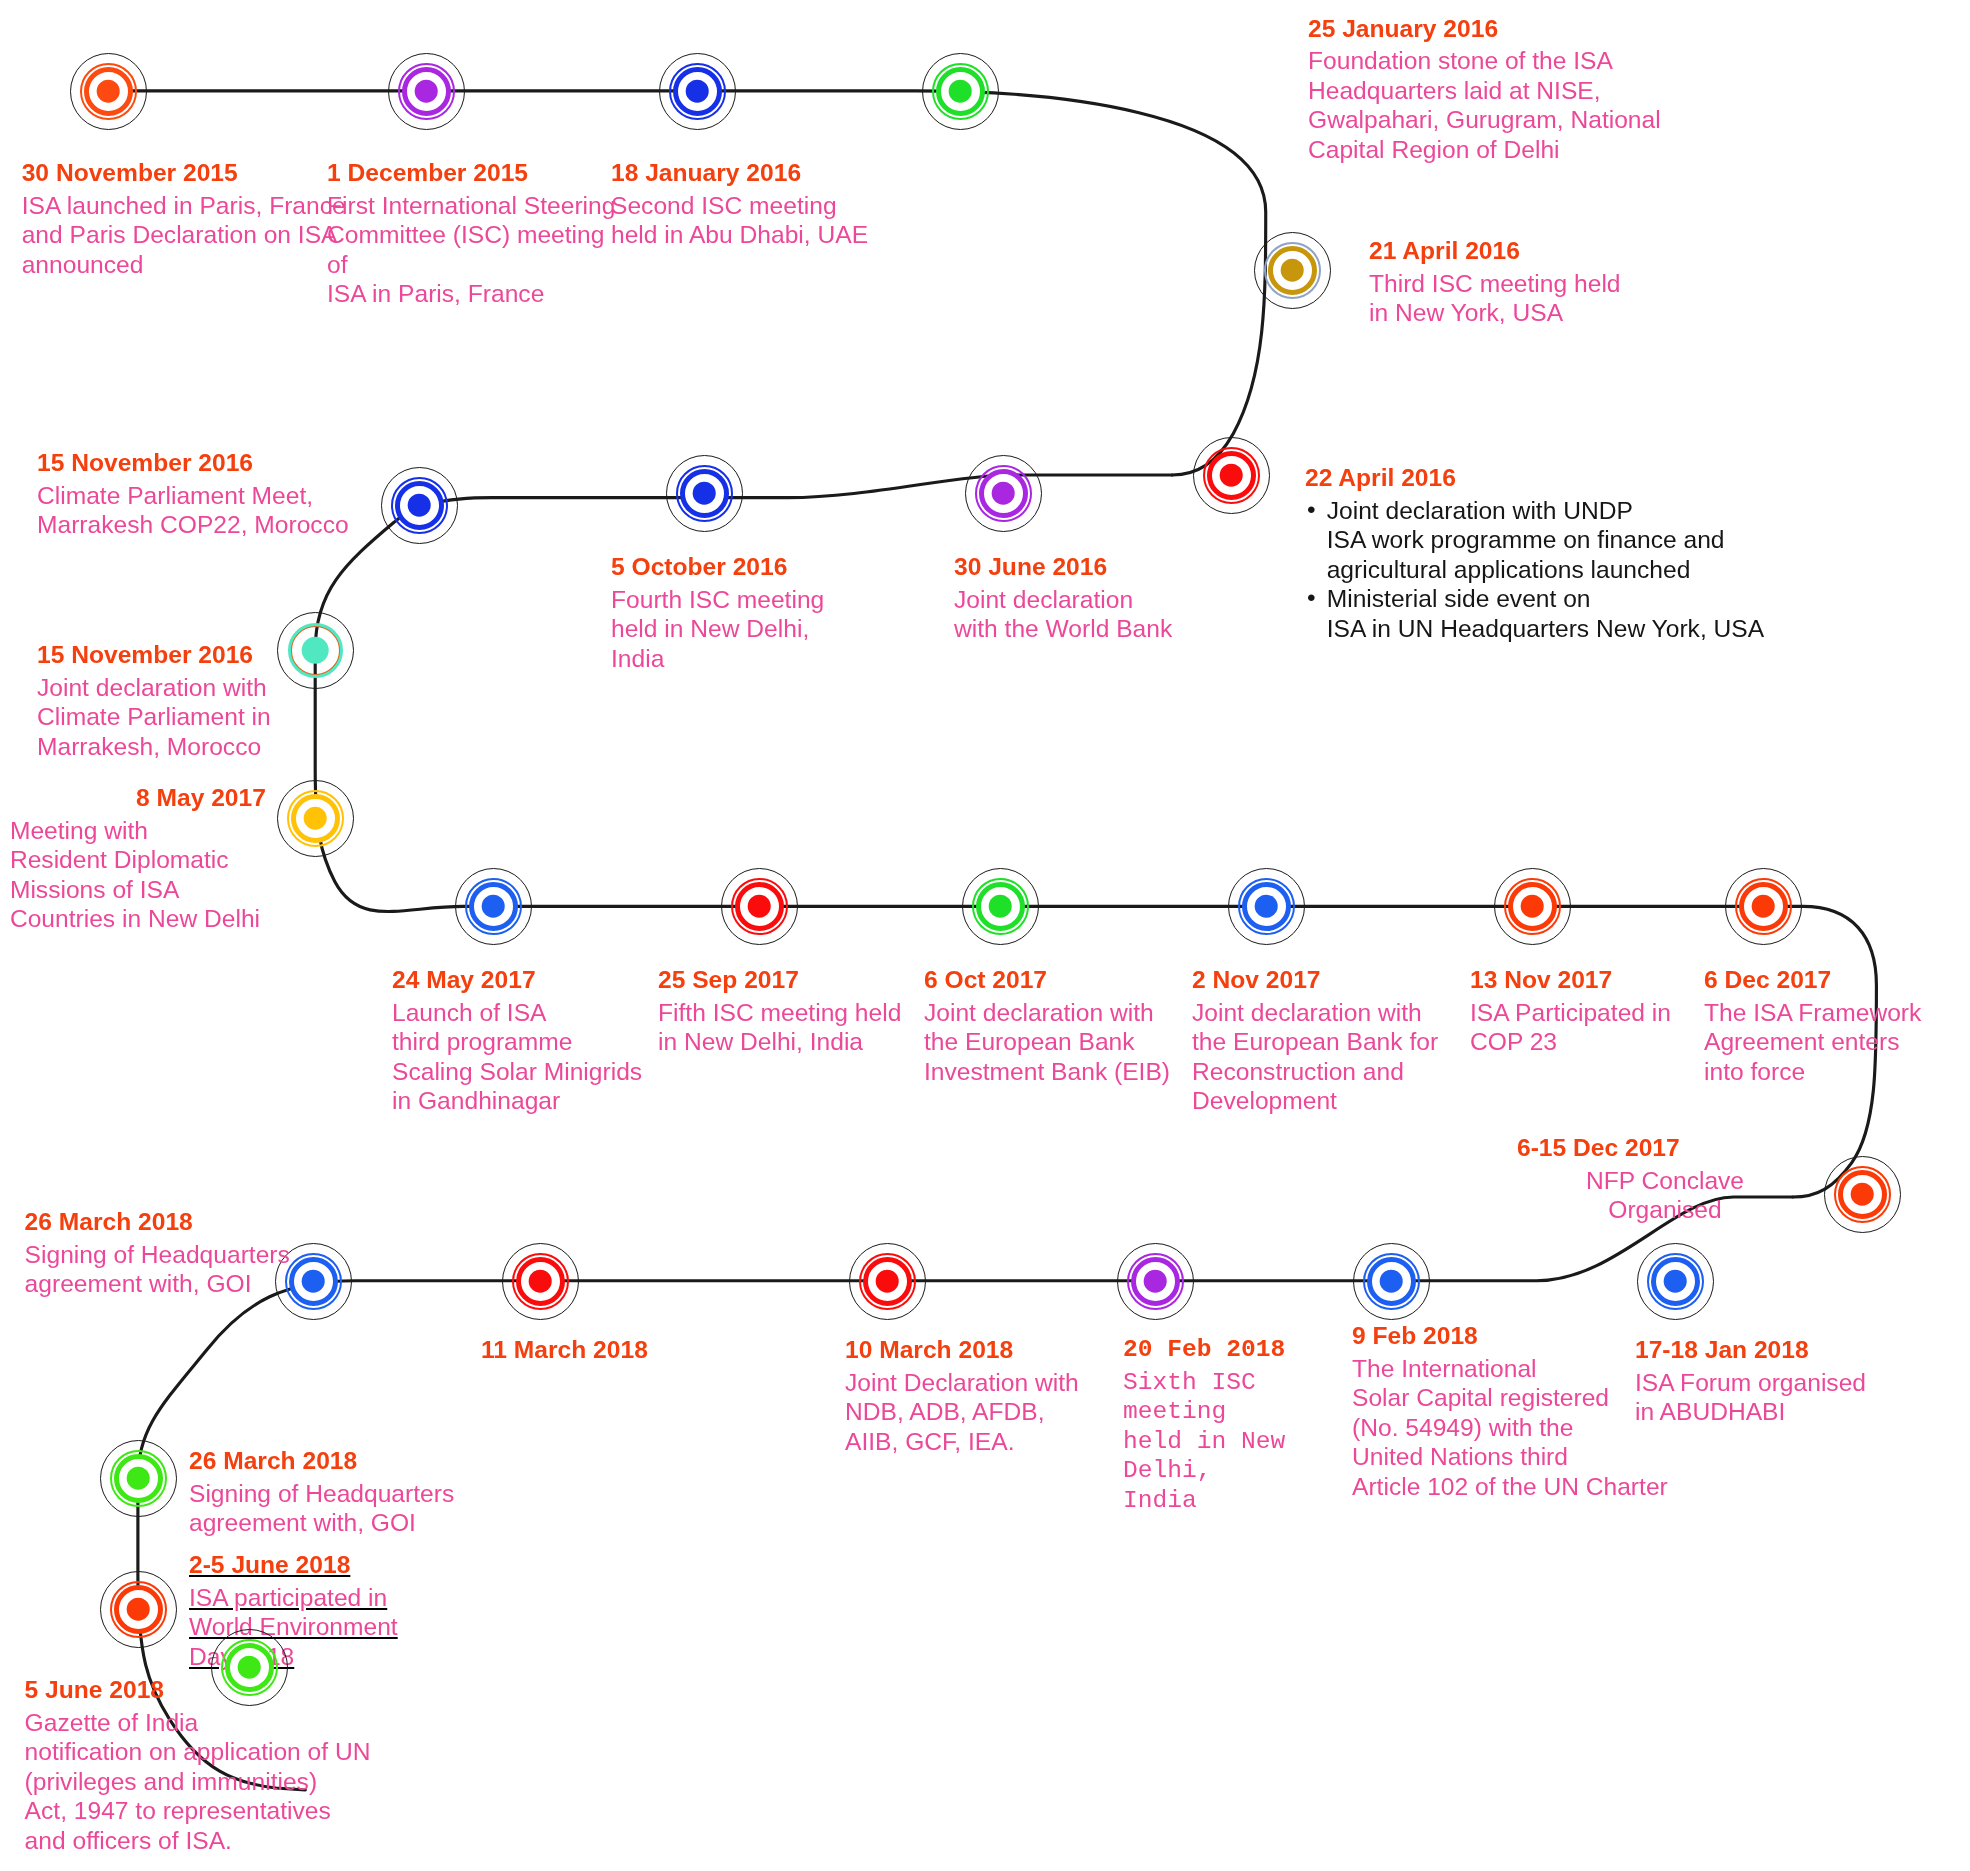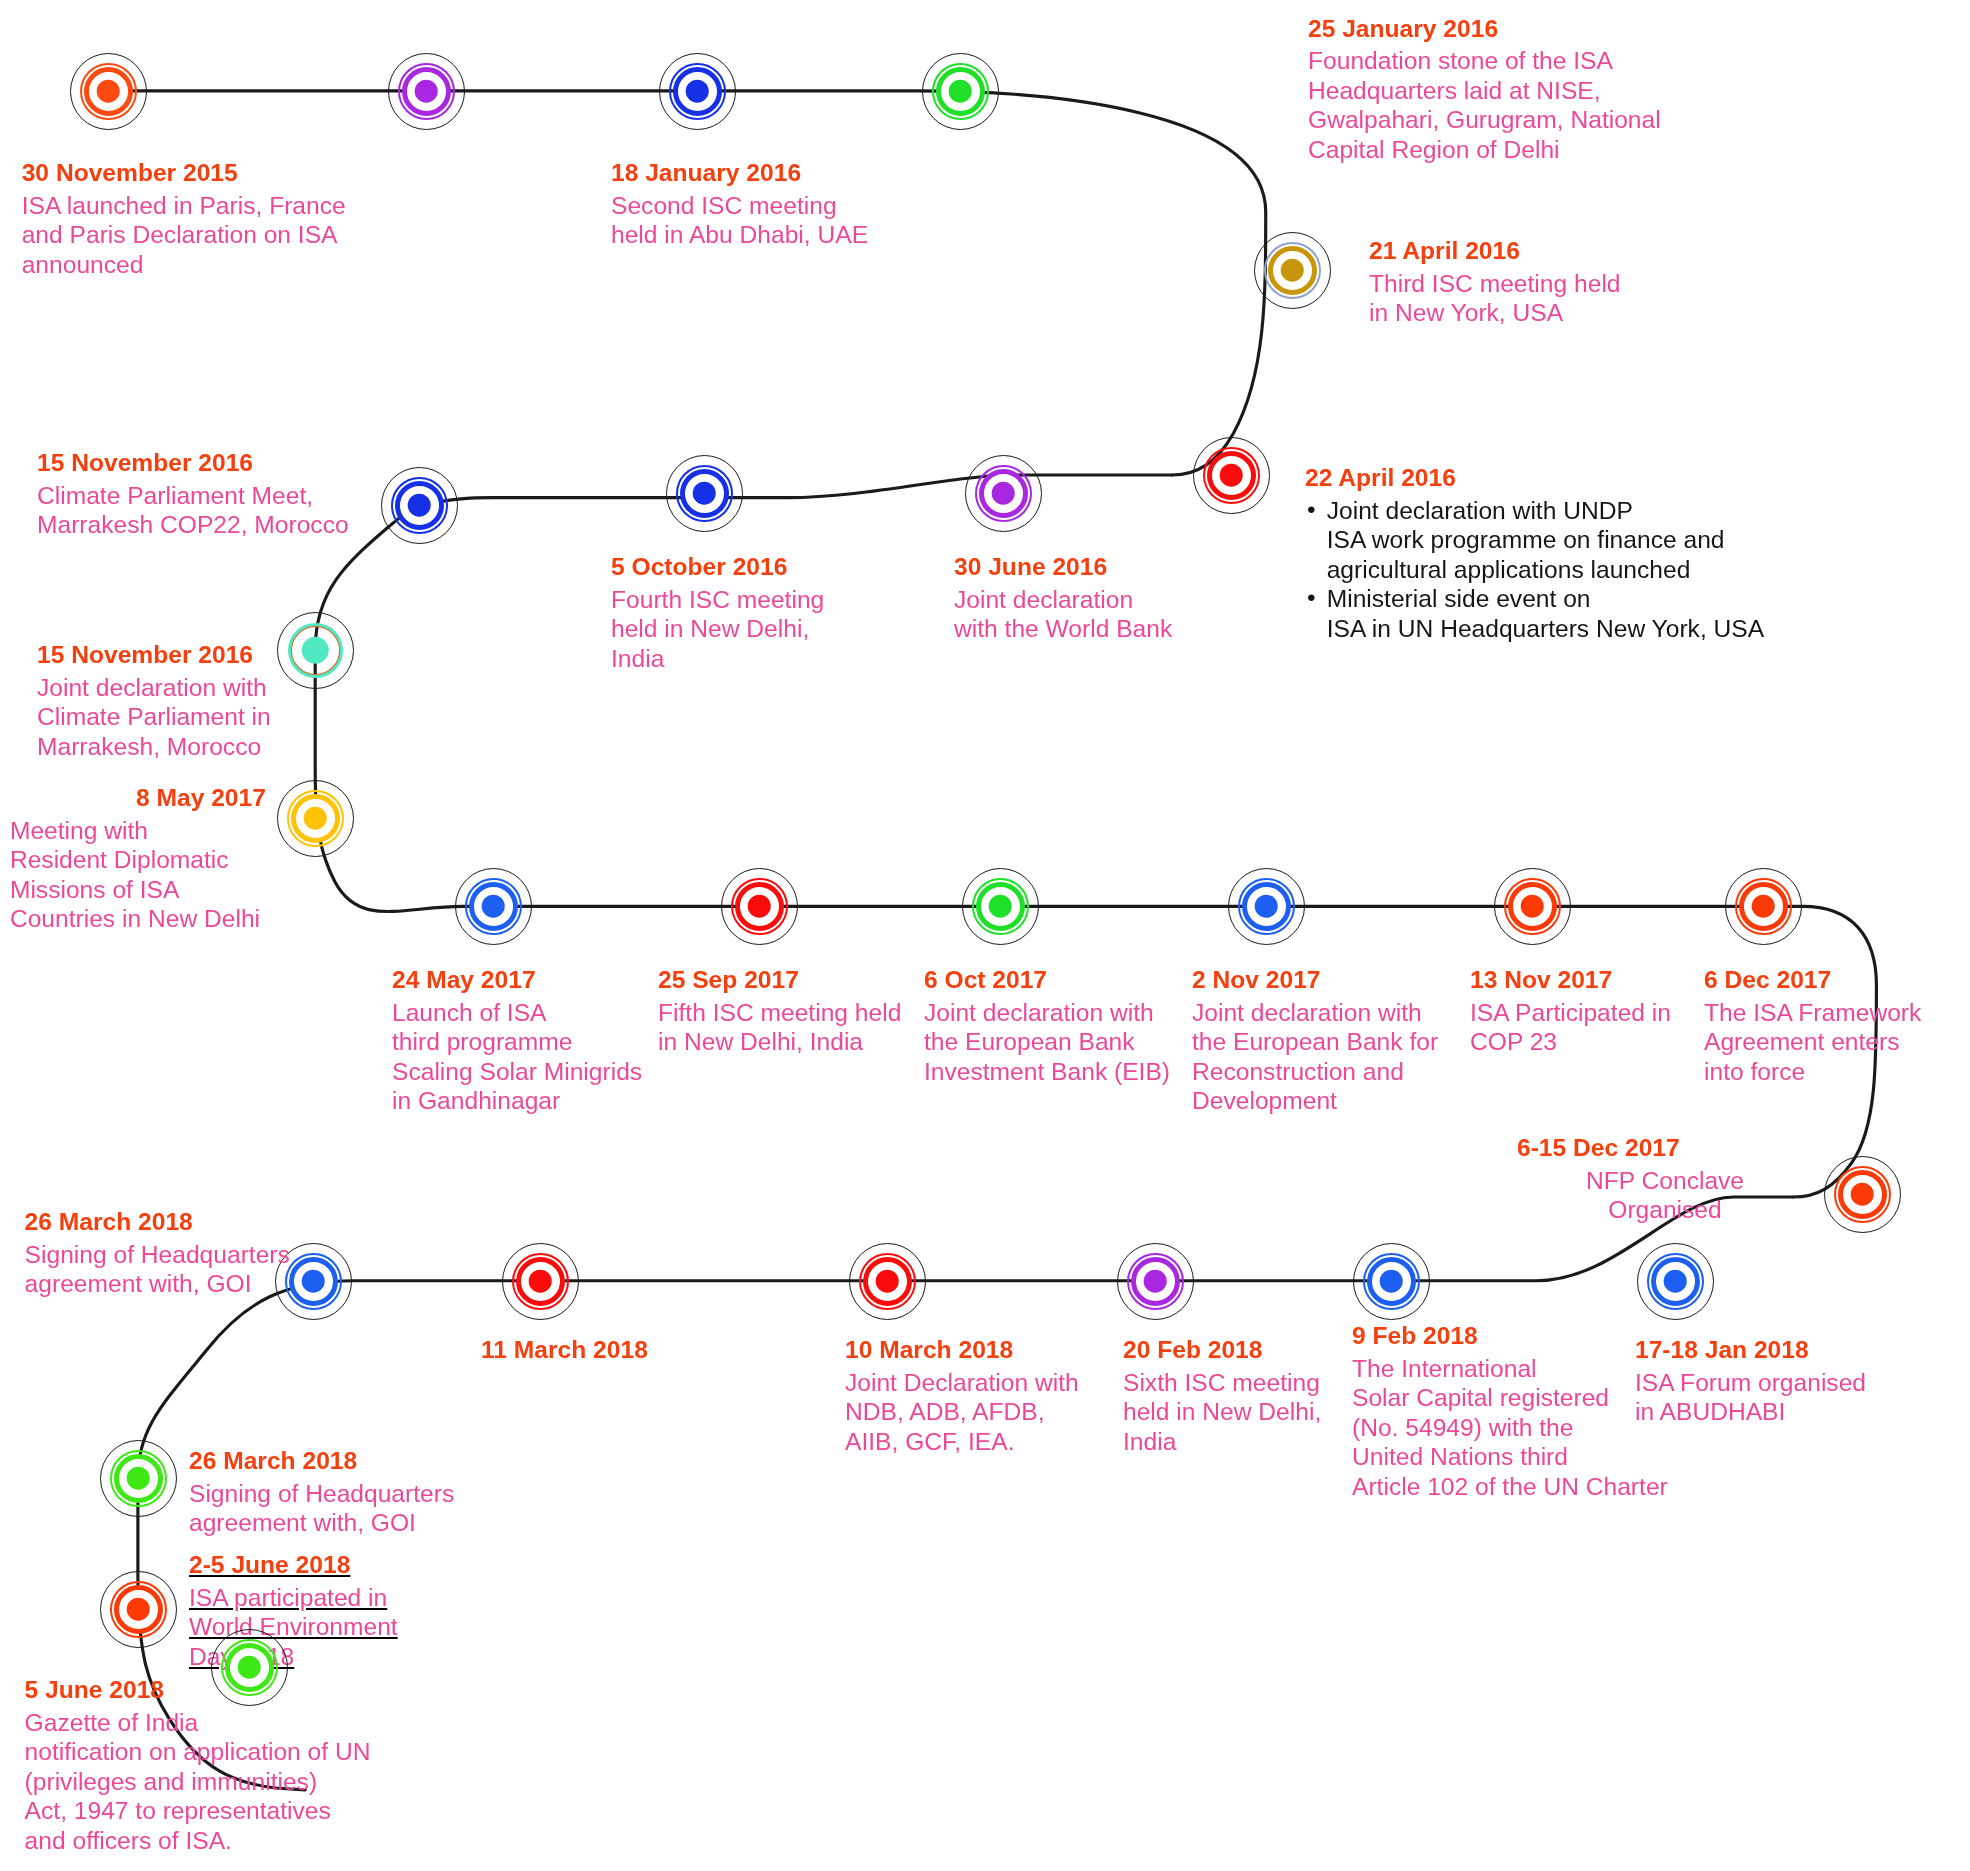--- a/index.html
+++ b/index.html
@@ -101,20 +101,28 @@
       <div>and Paris Declaration on ISA</div>
       <div>announced</div>
     </div>
   </div>
 
   <div class="node" style="left:426px;top:91px;">
     <div class="halo"></div>
     <div class="ring2" style="border-color:#a927e0;"></div>
     <div class="ring" style="border-color:#a927e0;"></div>
     <div class="dot" style="background:#a927e0;"></div>
+  </div>
+  <div class="lbl" style="left:327px;top:158px;width:296px;">
+    <div class="date">1 December 2015</div>
+    <div class="body">
+      <div>First International Steering</div>
+      <div>Committee (ISC) meeting of</div>
+      <div>ISA in Paris, France</div>
+    </div>
   </div>
 
   <div class="node" style="left:697px;top:91px;">
     <div class="halo"></div>
     <div class="ring2" style="border-color:#1630e8;"></div>
     <div class="ring" style="border-color:#1630e8;"></div>
     <div class="dot" style="background:#1630e8;"></div>
   </div>
   <div class="lbl" style="left:611px;top:158px;width:296px;">
     <div class="date">18 January 2016</div>
@@ -383,21 +391,21 @@
       <div>Article 102 of the UN Charter</div>
     </div>
   </div>
 
   <div class="node" style="left:1155px;top:1281px;">
     <div class="halo"></div>
     <div class="ring2" style="border-color:#a927e0;"></div>
     <div class="ring" style="border-color:#a927e0;"></div>
     <div class="dot" style="background:#a927e0;"></div>
   </div>
-  <div class="lbl" style="left:1123px;top:1335px;width:246px;">
+  <div class="lbl" style="left:1123px;top:1335px;width:246px;font-family:Liberation Mono, monospace;">
     <div class="date">20 Feb 2018</div>
     <div class="body">
       <div>Sixth ISC meeting</div>
       <div>held in New Delhi,</div>
       <div>India</div>
     </div>
   </div>
 
   <div class="node" style="left:887px;top:1281px;">
     <div class="halo"></div>

